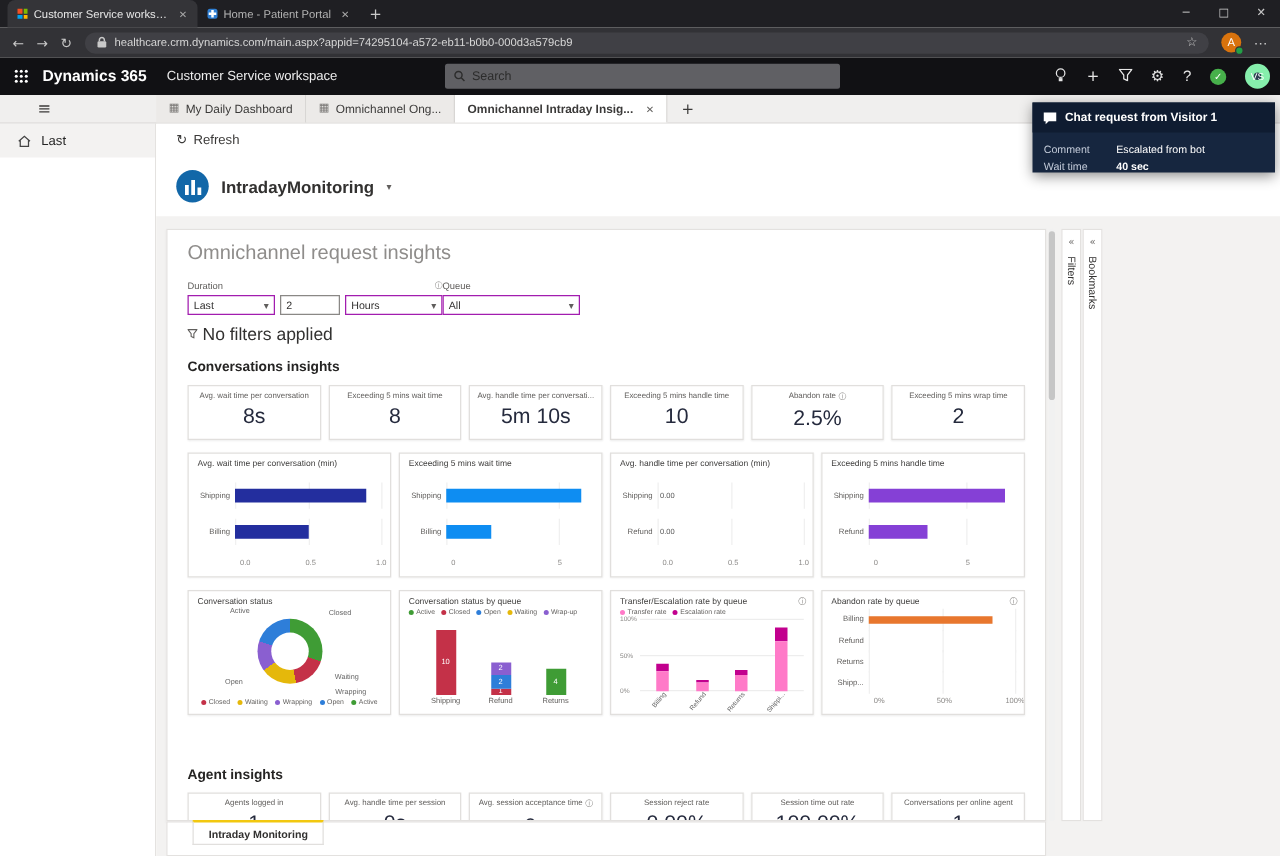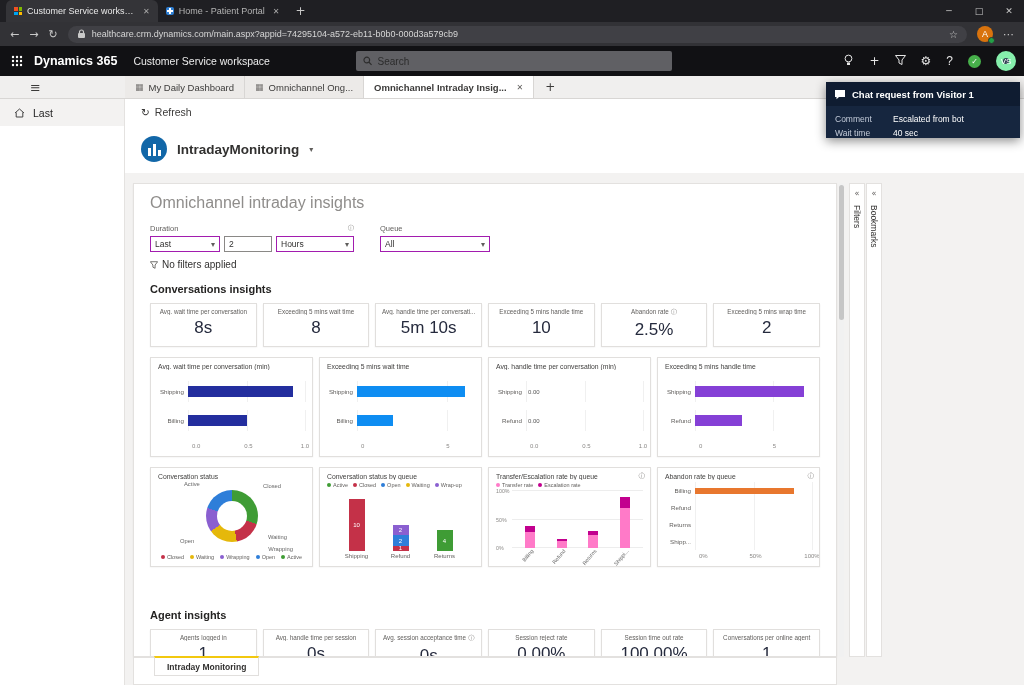--- a/index.html
+++ b/index.html
@@ -67,26 +67,26 @@
 .pagehdr{height:48px;background:#fff;display:flex;align-items:center;padding-left:16px;gap:10px;}
 .pbi-ic{width:26px;height:26px;border-radius:50%;background:#1267a8;display:flex;align-items:flex-end;justify-content:center;gap:2px;padding-bottom:6px;}
 .pbi-ic i{width:3px;background:#fff;display:block;}
 .pagetitle{font-size:13.5px;font-weight:bold;color:#323130;}
 .chev{color:#605e5c;font-size:8px;}
 .content{position:absolute;left:0;top:74px;right:0;bottom:0;background:#f3f2f1;}
 
 
 .report{position:absolute;left:8px;top:10px;width:704px;height:474px;background:#fff;border:1px solid #e3e1df;box-shadow:0 1px 2px rgba(0,0,0,.05);padding:10px 16px;overflow:hidden;}
 .rtitle{font-size:16px;color:#8f8d8b;}
-.fltrow{display:flex;gap:26px;margin-top:12px;}
+.fltrow{display:flex;margin-top:12px;}
 .flabels{display:flex;justify-content:space-between;font-size:7.5px;color:#605e5c;}
 .fcontrols{display:flex;gap:4px;margin-top:3px;}
 .fsel{height:16px;border:1px solid #a21caf;background:#fff;display:flex;align-items:center;justify-content:space-between;padding:0 4px;font-size:8.5px;color:#323130;}
 .finput{height:16px;width:48px;border:1px solid #8a8886;font-size:8.5px;padding:0 4px;color:#323130;font-family:inherit;}
-.nofilters{display:flex;align-items:center;gap:4px;margin-top:7px;font-size:10px;color:#323130;}
+.nofilters{display:flex;align-items:center;gap:4px;margin-top:7px;font-size:14px;color:#323130;}
 .sechdr{font-size:11px;font-weight:bold;color:#252423;margin-top:13px;}
 .kpirow{display:flex;gap:6px;margin-top:8px;}
 .kpi-card{flex:1;height:44px;border:1px solid #e1dfdd;box-shadow:0 0.5px 1.5px rgba(0,0,0,.08);padding:4px 3px 2px;text-align:center;background:#fff;overflow:hidden;}
 .kpi-label{font-size:6.3px;color:#605e5c;white-space:nowrap;overflow:hidden;display:flex;justify-content:center;gap:2px;}
 .kpi-value{font-size:17px;color:#252a3d;margin-top:3px;}
 .info-ic{font-size:6.3px;color:#8a8886;}
 .chartrow{display:flex;gap:6px;margin-top:10px;}
 .chart-card{flex:1;height:100px;border:1px solid #e1dfdd;box-shadow:0 0.5px 1.5px rgba(0,0,0,.08);background:#fff;padding:5px 7px;position:relative;display:flex;flex-direction:column;overflow:hidden;}
 .chart-title{font-size:6.8px;color:#3f3e3d;white-space:nowrap;overflow:hidden;flex:none;padding-right:8px;}
 .chart-info{position:absolute;right:5px;top:4px;font-size:6.5px;color:#8a8886;}
@@ -142,21 +142,21 @@
 .rail.bookmarks{left:741px;}
 
 
 .chatpop{position:absolute;left:826px;top:82px;width:194px;background:#16263f;box-shadow:0 3px 10px rgba(0,0,0,.45);z-index:60;}
 .cp-head{height:24px;background:#0f1c31;display:flex;align-items:center;gap:6px;padding:0 8px;}
 .cp-title{font-size:9.5px;font-weight:bold;color:#fff;white-space:nowrap;}
 .cp-body{padding:4px 9px 0;}
 .cp-row{display:flex;margin-top:4px;}
 .cp-label{width:58px;font-size:8.5px;color:#c3cbd9;flex:none;}
 .cp-value{font-size:8.5px;color:#fff;}
-.cp-row.bold .cp-value{font-weight:normal;text-align:right;}
+.cp-row.bold .cp-value{font-weight:bold;text-align:right;}
 .cp-btns{display:flex;gap:9px;padding:8px 9px 9px;}
 .cp-btn{flex:1;height:19px;display:flex;align-items:center;justify-content:center;font-size:9.5px;font-weight:bold;color:#fff;border-radius:2px;}
 </style>
 </head>
 <body>
 
 <div class="titlebar">
   <div class="btab active">
     <span class="fav-grid">
         <i></i>
@@ -283,21 +283,21 @@
         <i style="height:12px"></i>
         <i style="height:6px"></i>
       </span>
     <span class="pagetitle">IntradayMonitoring</span>
     <span class="chev icon-font">▾</span>
   </div>
 
   <div class="content">
 
     <div class="report">
-      <div class="rtitle">Omnichannel intraday insights</div>
+      <div class="rtitle">Omnichannel request insights</div>
 
       <div class="fltrow">
         <div style="width:204px;">
           <div class="flabels">
             <span>Duration</span>
             <span class="info-ic icon-font">ⓘ</span>
           </div>
           <div class="fcontrols">
             <div class="fsel" style="width:70px">
                 <span>Last</span>

